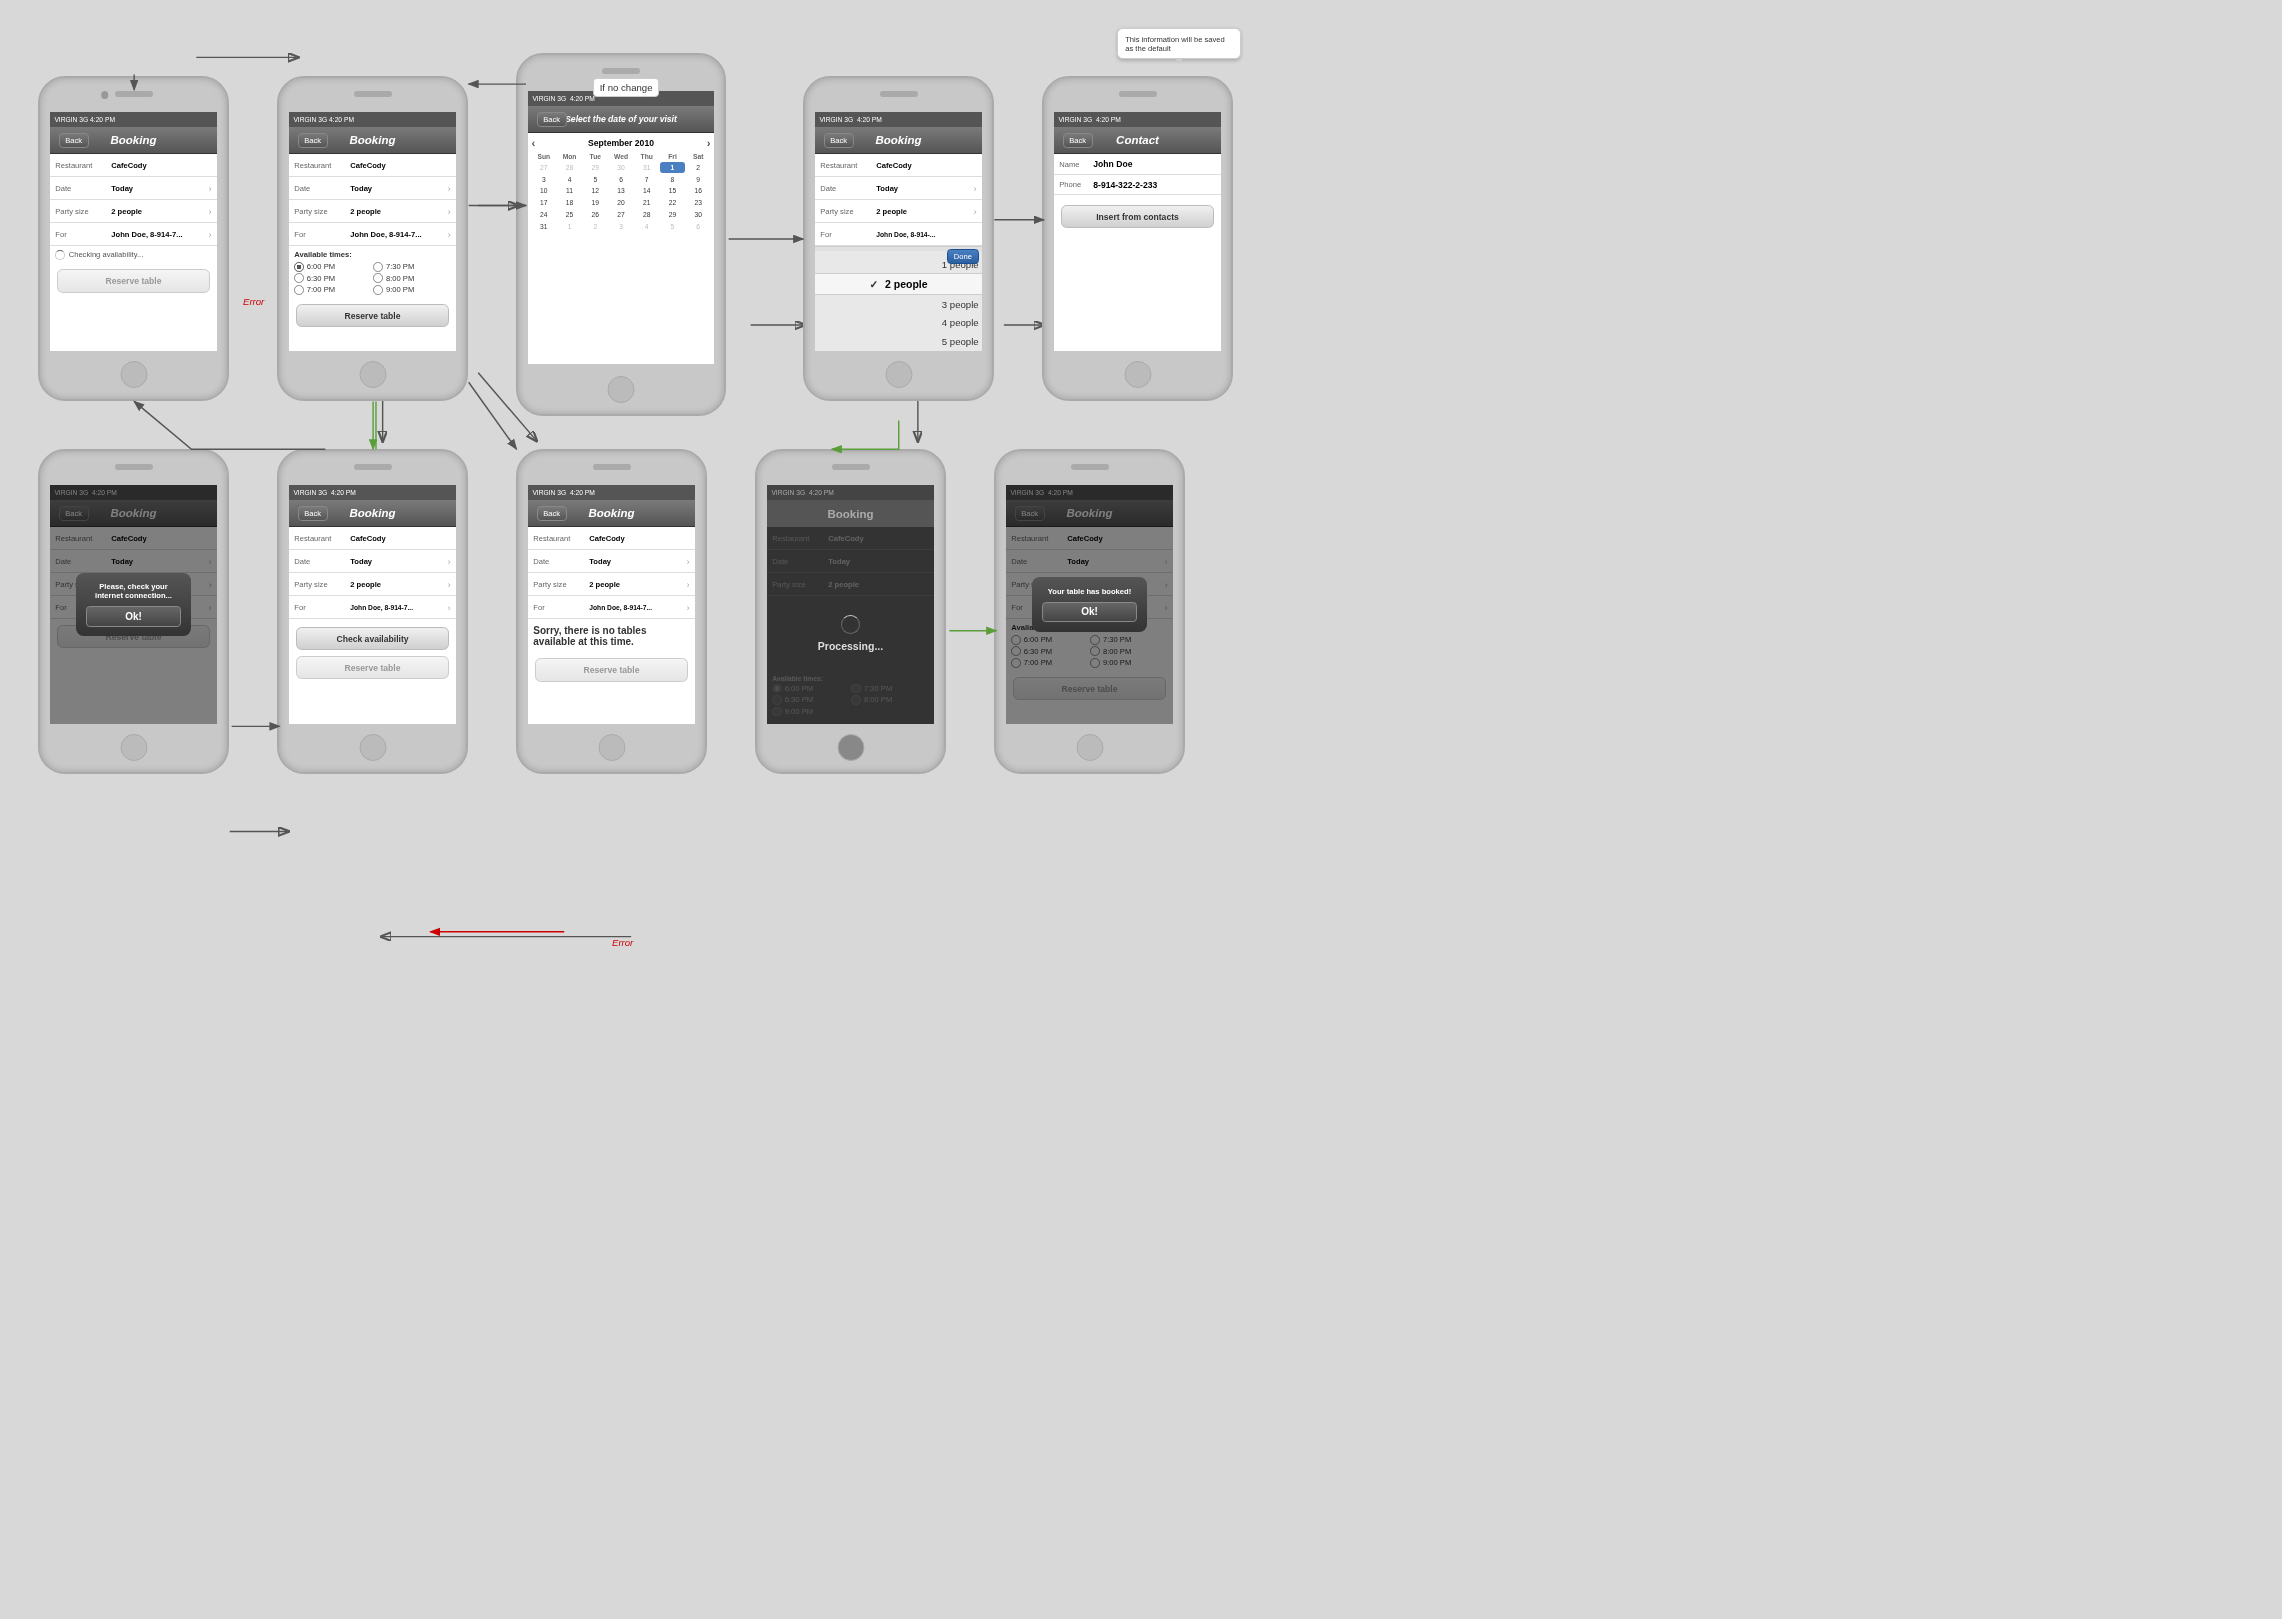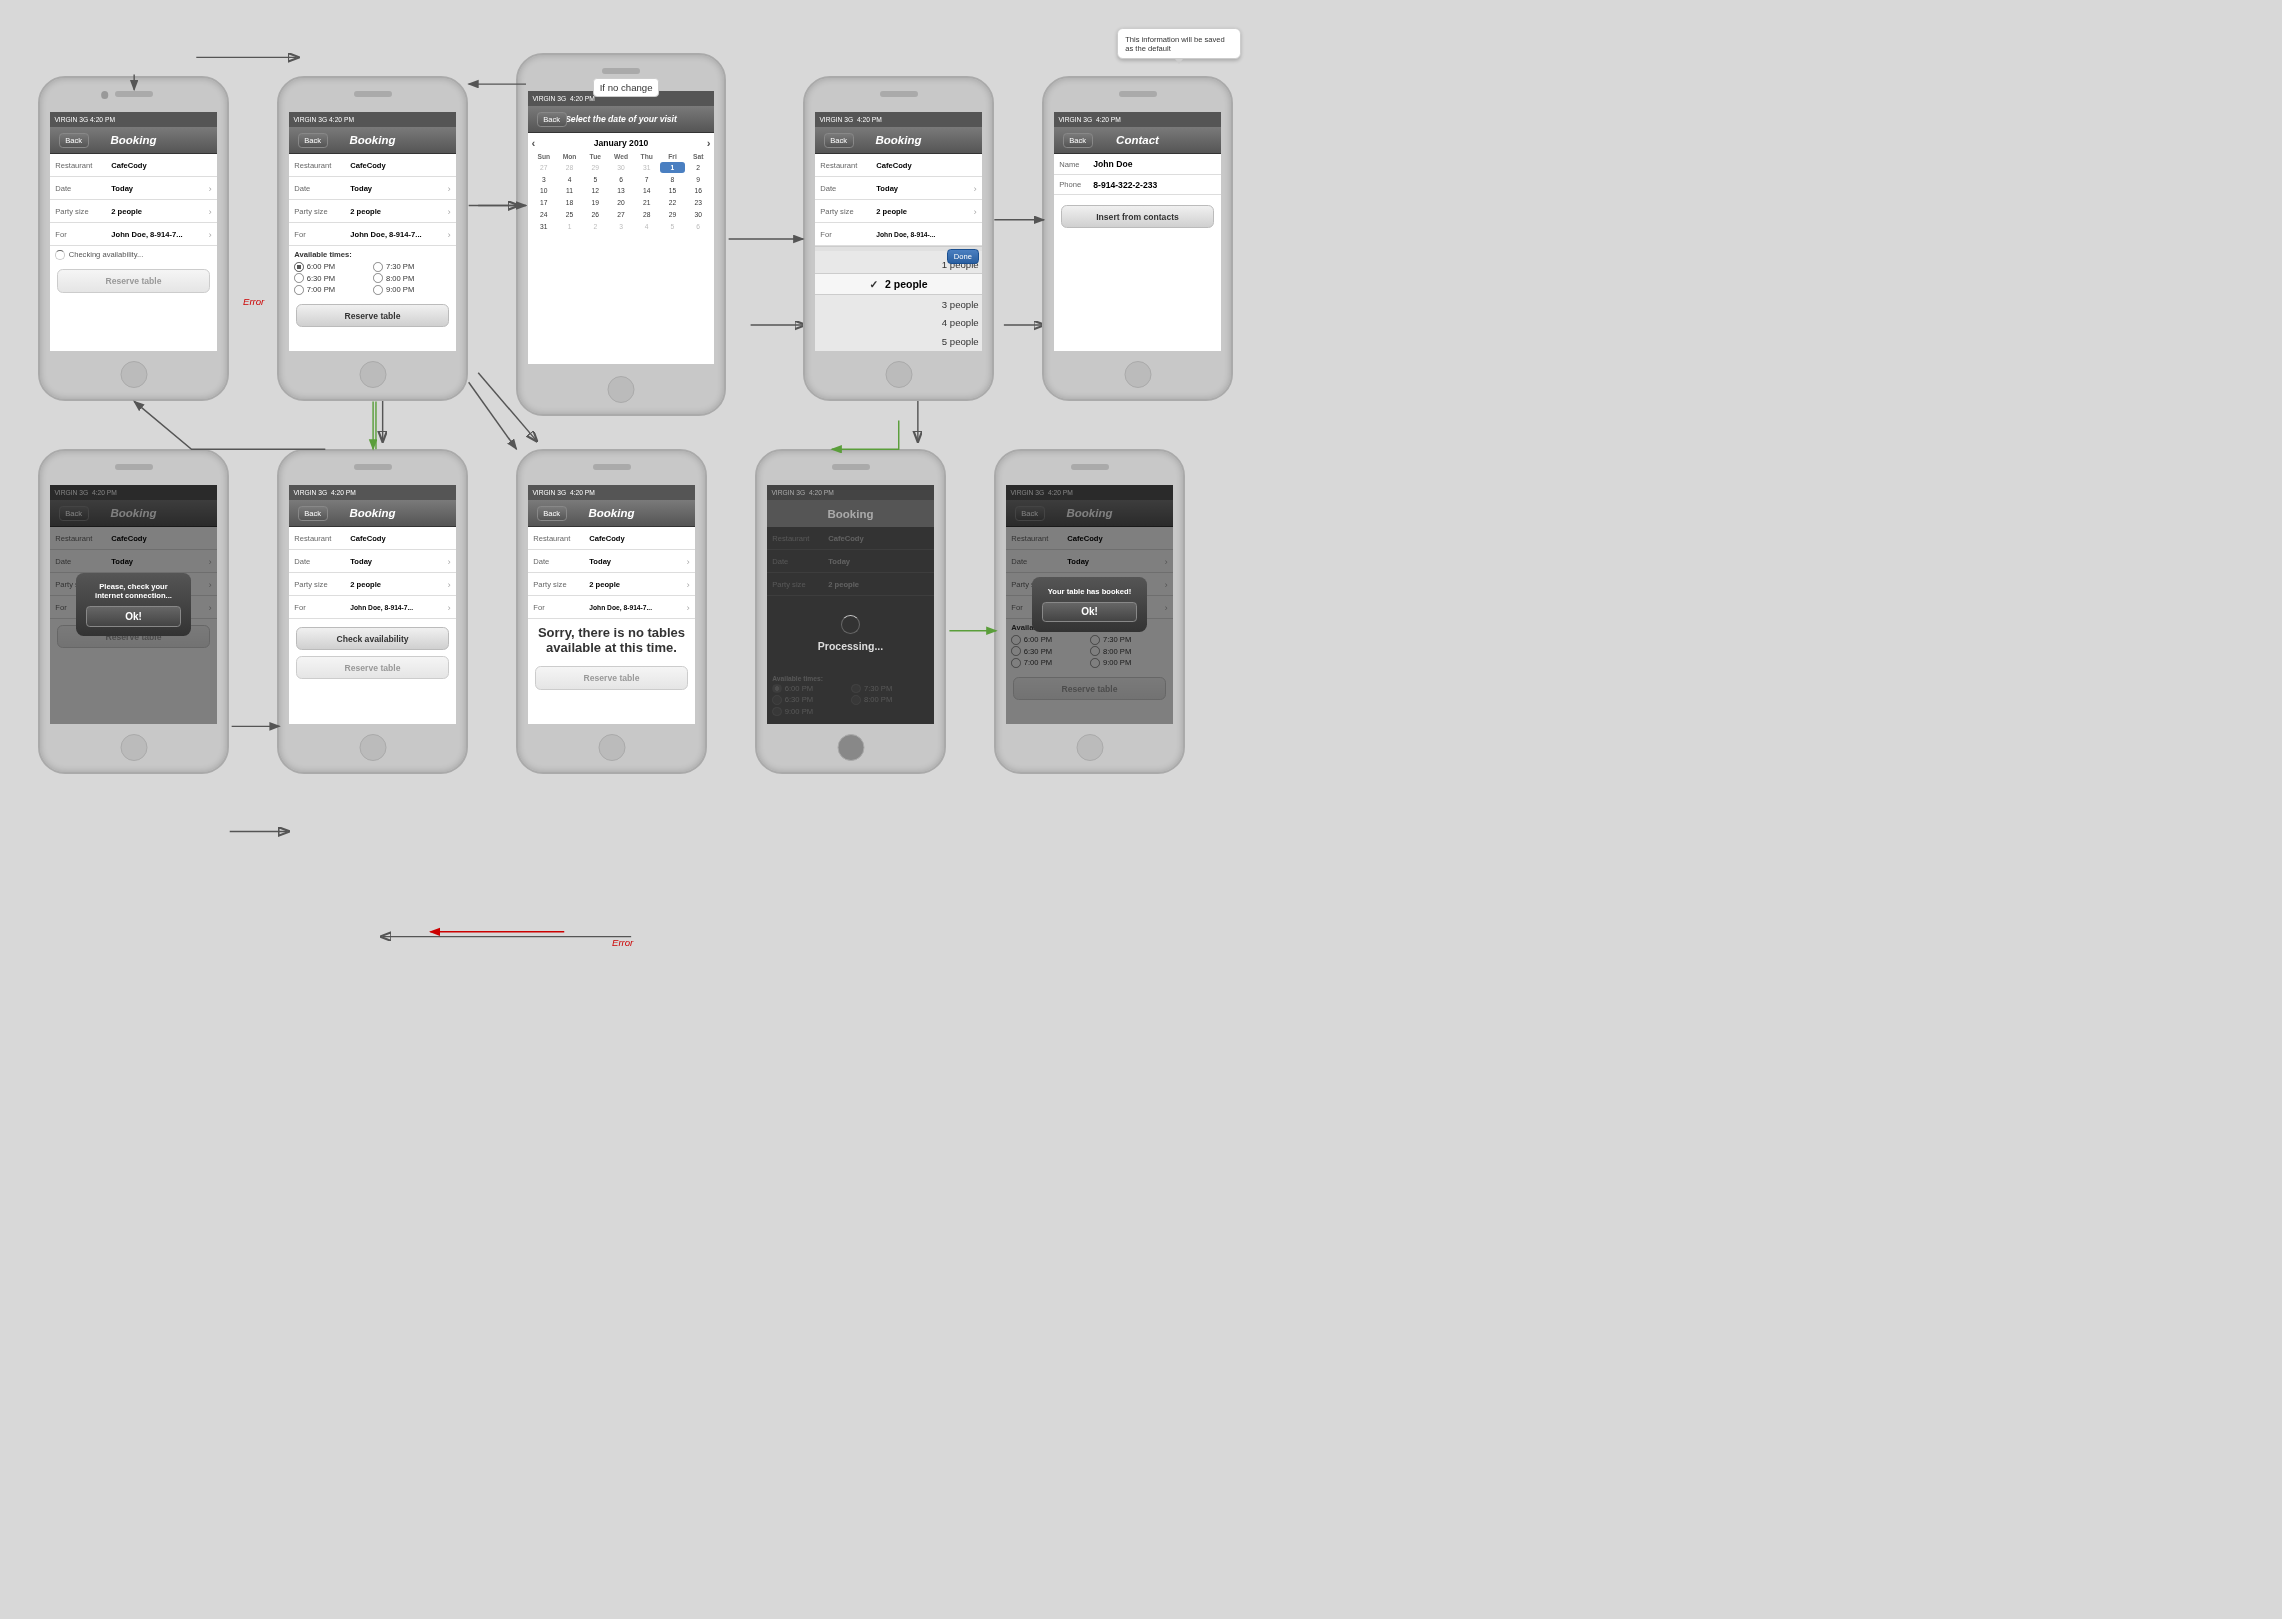--- a/index.html
+++ b/index.html
@@ -359,25 +359,24 @@
       pointer-events: none;
     }
     svg.connectors line, svg.connectors path {
       stroke: #555;
       stroke-width: 1.5;
       fill: none;
       marker-end: url(#arrow);
     }
 
     .no-table-msg {
-      font-size: 13px;
+      font-size: 10px;
       color: #333;
       padding: 5.7px 5.7px;
       font-weight: bold;
-      text-align: center;
     }
   </style>
 </head>
 <body>
 
 <svg class="connectors" xmlns="http://www.w3.org/2000/svg" viewBox="0 0 2388 1694" width="2283" height="1619">
   <defs>
     <marker id="arrow" markerWidth="8" markerHeight="8" refX="6" refY="3" orient="auto">
       <path d="M0,0 L0,6 L8,3 z" fill="#555"></path>
     </marker>
@@ -518,21 +517,21 @@
     <div class="status-bar">
       <span>VIRGIN 3G&nbsp;&nbsp;4:20 PM</span>
     </div>
     <div class="nav-bar">
       <div class="nav-back">Back</div>
       <div class="nav-title" style="font-size:8.6px;">Select the date of your visit</div>
     </div>
     <div class="calendar">
       <div class="cal-header">
         <span class="cal-nav">‹</span>
-        <span>January 2010</span>
+        <span>September 2010</span>
         <span class="cal-nav">›</span>
       </div>
       <div class="cal-grid">
         <div class="cal-day-hdr">Sun</div>
         <div class="cal-day-hdr">Mon</div>
         <div class="cal-day-hdr">Tue</div>
         <div class="cal-day-hdr">Wed</div>
         <div class="cal-day-hdr">Thu</div>
         <div class="cal-day-hdr">Fri</div>
         <div class="cal-day-hdr">Sat</div>

